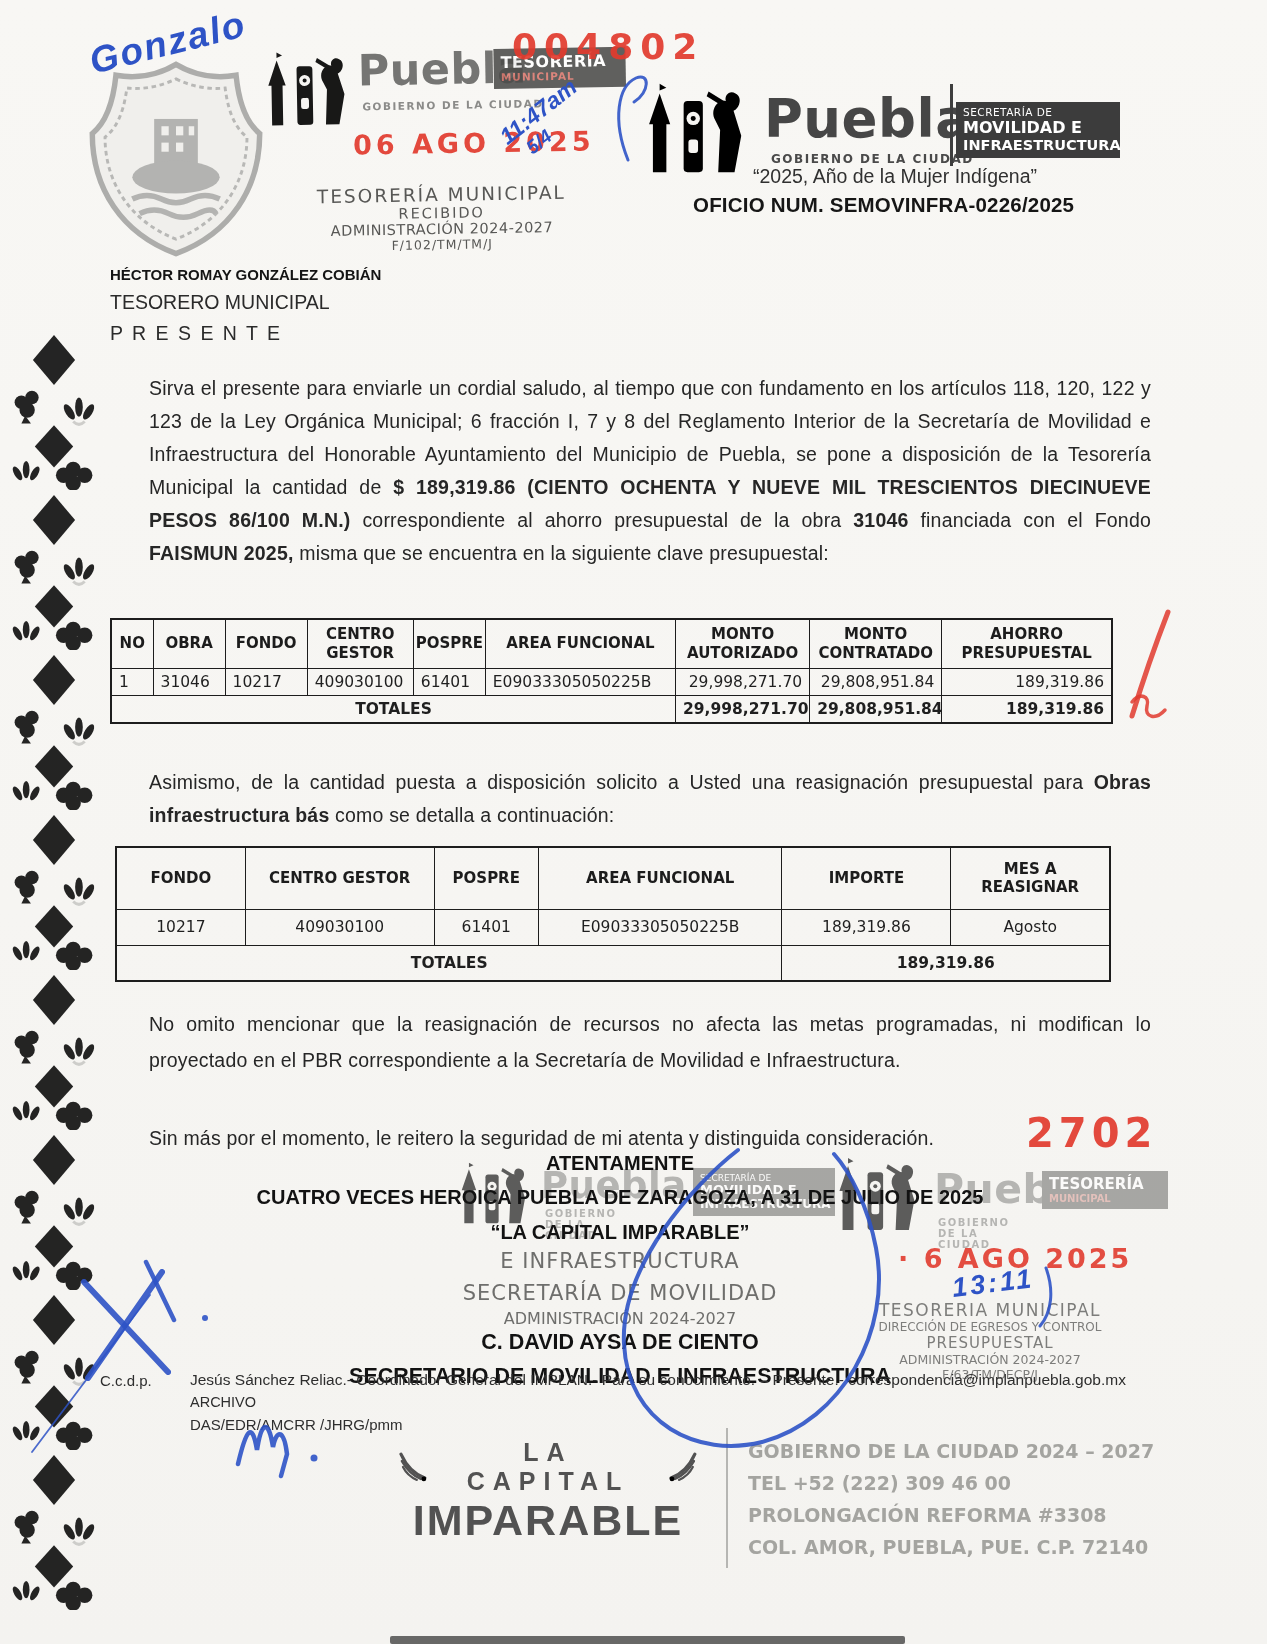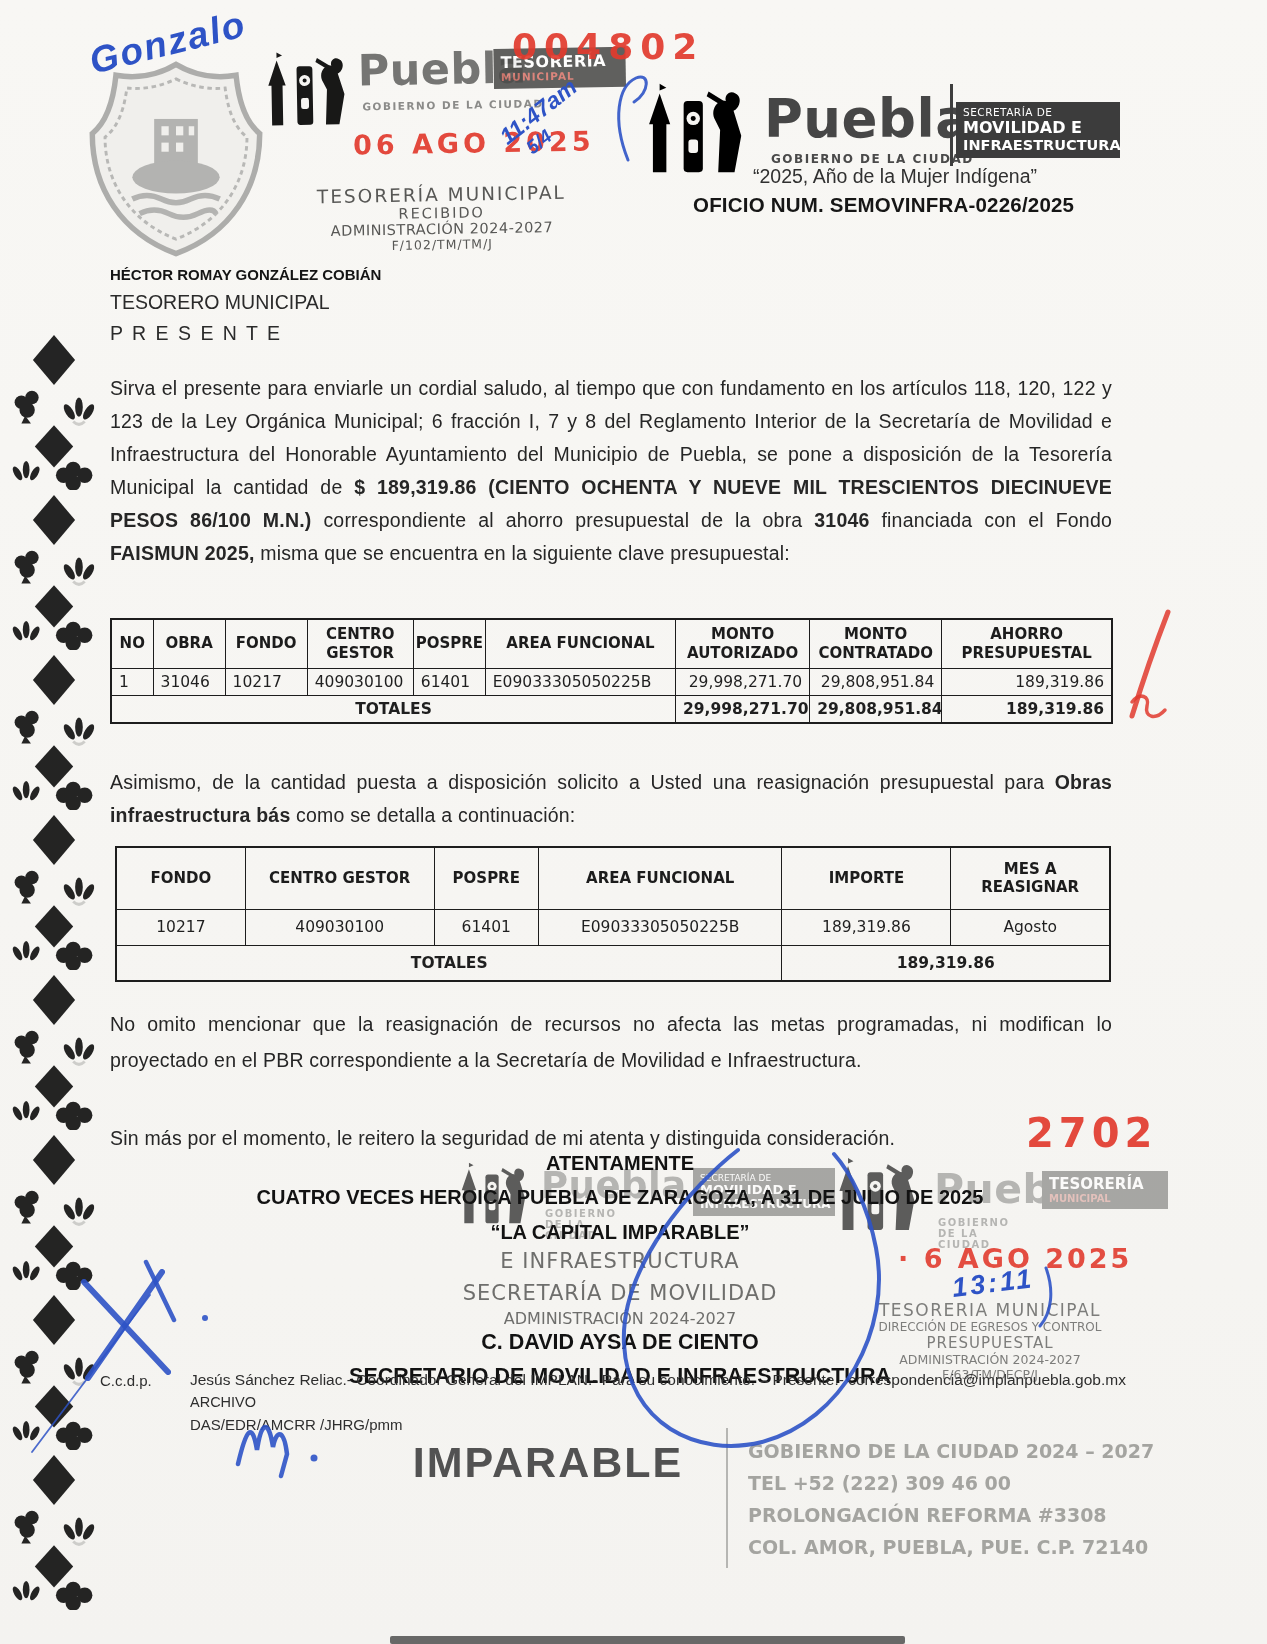--- a/index.html
+++ b/index.html
@@ -5,21 +5,21 @@
   html,body{margin:0;padding:0;background:#e8e7e4;}
   .page{
     position:relative;width:1267px;height:1644px;margin:0 auto;
     background:linear-gradient(180deg,#f8f7f4 0%,#f6f5f2 55%,#f4f3f0 100%);
     font-family:"Liberation Sans",sans-serif;color:#2a2a2a;overflow:hidden;
   }
   .abs{position:absolute;}
   .ctr{text-align:center;}
   .b{font-weight:bold;}
   .just{text-align:justify;}
-  .body-text{font-size:19.5px;line-height:33px;color:#262626;letter-spacing:.2px;}
+  .body-text{font-size:19.5px;line-height:33px;color:#262626;letter-spacing:.2px;margin-left:39px;}
   .stamp-gray{color:#6e6e6c;}
   .red-ink{color:#e23b2e;}
   .blue-ink{color:#2e53c6;}
   
   .brand-word{font-weight:800;letter-spacing:.5px;font-family:"DejaVu Sans",sans-serif;}
   .brand-sub{font-weight:bold;letter-spacing:1.5px;font-family:"DejaVu Sans",sans-serif;}
   .badge{color:#fff;font-family:"DejaVu Sans",sans-serif;line-height:1.12;padding:5px 7px;}
   
   table.doc{border-collapse:collapse;table-layout:fixed;width:100%;background:transparent;}
   table.doc th,table.doc td{border:1.4px solid #1d1d1d;font-family:"DejaVu Sans",sans-serif;}
@@ -309,20 +309,29 @@
     <div style="font-size:12.5px;">F/63/TM/DECP/J</div>
   </div>
 
   <div class="abs" style="left:100px;top:1372px;font-size:15px;color:#2e2e2e;">C.c.d.p.</div>
   <div class="abs" style="left:190px;top:1371px;font-size:15.5px;color:#2e2e2e;white-space:nowrap;">Jesús Sánchez Reliac.- Coordinador General del IMPLAN.- Para su conocimiento. – Presente.- correspondencia@implanpuebla.gob.mx</div>
   <div class="abs" style="left:190px;top:1394px;font-size:14.5px;color:#2e2e2e;">ARCHIVO</div>
   <div class="abs" style="left:190px;top:1416px;font-size:15px;color:#2e2e2e;">DAS/EDR/AMCRR /JHRG/pmm</div>
 
   <div class="abs" style="left:726px;top:1428px;width:2px;height:140px;background:#b6b6b3;"></div>
   <div class="abs ctr" style="left:398px;top:1438px;width:300px;color:#525252;">
+    <div style="display:flex;align-items:center;justify-content:center;gap:8px;">
+      <svg width="30" height="30" style="transform:scaleX(-1);color:#525252;">
+          <use href="#wing"></use>
+        </svg>
+      <span class="b" style="font-size:25px;letter-spacing:8px;">LA CAPITAL</span>
+      <svg width="30" height="30" style="color:#525252;">
+          <use href="#wing"></use>
+        </svg>
+    </div>
     <div style="font-size:43px;font-weight:800;letter-spacing:2px;margin-top:0px;">IMPARABLE</div>
   </div>
   <div class="abs stampish" style="left:748px;top:1435px;font-size:19px;line-height:32px;color:#a4a4a0;font-weight:bold;">
     <div>GOBIERNO DE LA CIUDAD 2024 – 2027</div>
     <div>TEL +52 (222) 309 46 00</div>
     <div>PROLONGACIÓN REFORMA #3308</div>
     <div>COL. AMOR, PUEBLA, PUE. C.P. 72140</div>
   </div>
   <div class="abs" style="left:390px;top:1636px;width:515px;height:8px;background:#454545;opacity:.8;border-radius:2px;"></div>
 

